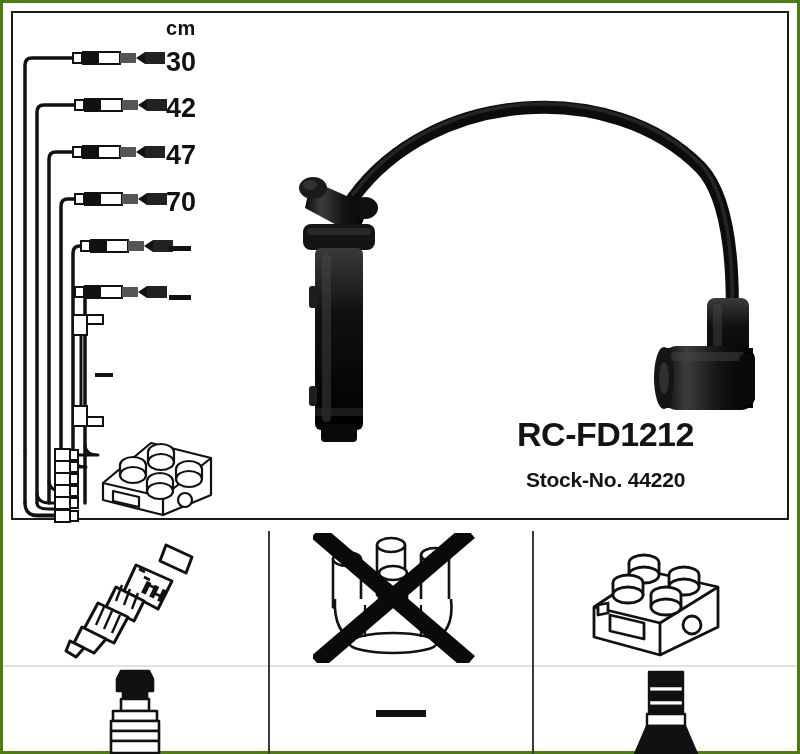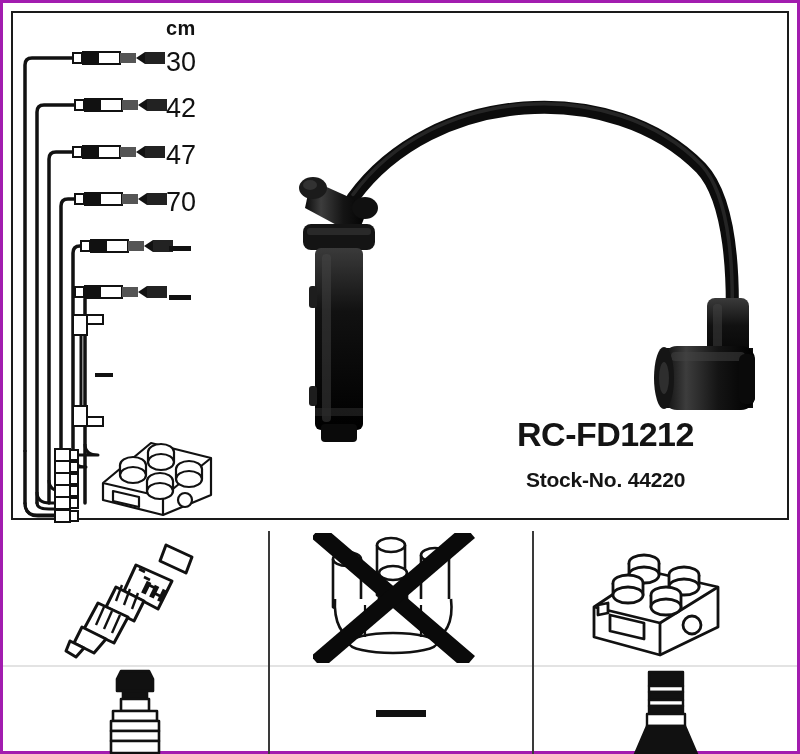--- a/index.html
+++ b/index.html
@@ -6,21 +6,21 @@
   html,body{margin:0;padding:0;background:#ffffff;}
   body{
     font-family:"Liberation Sans", sans-serif;
     width:800px;height:754px;overflow:hidden;
     -webkit-font-smoothing:antialiased;
   }
   #sheet{
     position:relative;width:800px;height:754px;
     background:#ffffff;
     box-sizing:border-box;
-    border:3px solid #a21caf;
+    border:3px solid #4d7c0f;
   }
 
   
   #main-panel{
     position:absolute;left:0;top:0;width:794px;height:525px;
   }
   
   #main-frame{
     position:absolute;left:8px;top:8px;width:778px;height:509px;
     border:2px solid #1a1a1a;
@@ -28,21 +28,21 @@
     background:#fff;
   }
 
   
   .cm-header{
     position:absolute;left:163px;top:14px;
     font-size:20px;font-weight:bold;color:#111;letter-spacing:0.5px;
   }
   .len-label{
     position:absolute;left:163px;
-    font-size:27px;font-weight:400;color:#111;
+    font-size:27px;font-weight:700;color:#111;
     font-family:"Liberation Sans", sans-serif;
     line-height:1;
   }
   .len-dash{
     position:absolute;left:166px;width:22px;height:5px;background:#111;
   }
 
   
   #schematic{position:absolute;left:0;top:0;}
 

